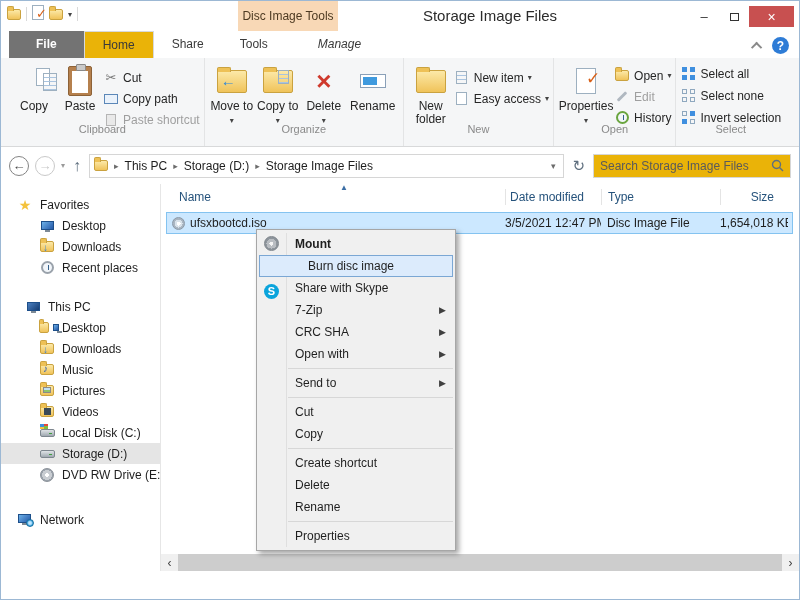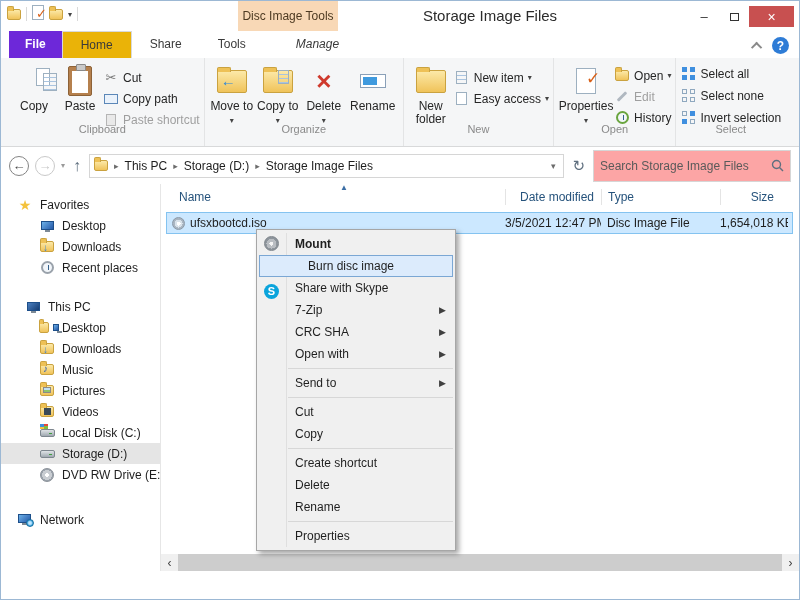--- a/index.html
+++ b/index.html
@@ -14,21 +14,21 @@
   .ctx-tab-header { position:absolute; left:237px; top:0; width:100px; height:30px; background:#f8d8b6; color:#4d3a22; display:flex; align-items:center; justify-content:center; }
   .title { position:absolute; left:330px; right:150px; top:0; height:30px; line-height:30px; text-align:center; font-size:15px; color:#2b2b2b; white-space:nowrap; }
   .win-controls { position:absolute; right:5px; top:5px; display:flex; align-items:center; }
   .wbtn { width:30px; height:21px; display:flex; align-items:center; justify-content:center; color:#333; font-size:13px; }
   .wbtn.close { width:45px; background:#c85050; color:#fff; font-size:14px; }
   .maxglyph { width:9px; height:8px; border:1px solid #333; display:inline-block; }
 
   
   .tabrow { position:relative; height:27px; display:flex; align-items:flex-end; background:#fff; }
   .tab { padding:0 18px; height:27px; line-height:26px; color:#3a3a3a; }
-  .tab.file { background:#6d28d9; color:#fff; font-weight:bold; margin-left:8px; padding:0 16px; }
+  .tab.file { background:#737373; color:#fff; font-weight:bold; margin-left:8px; padding:0 27px; }
   .tab.active { background:#eab308; border:1px solid #d8d9da; border-bottom:none; }
   .tab.manage { margin-left:14px;font-style:italic; }
   .ribbon-side { position:absolute; right:10px; top:6px; display:flex; align-items:center; gap:10px; }
   .chev-up { width:8px; height:8px; border-left:2px solid #8a8a8a; border-top:2px solid #8a8a8a; transform:rotate(45deg) translateY(2px); }
   .help-btn { width:17px; height:17px; border-radius:50%; background:#2e7cd6; color:#fff; font-weight:bold; font-size:12px; display:flex; align-items:center; justify-content:center; }
 
   
   .ribbon { height:90px; background:#f5f6f7; border-top:1px solid #d8d9da; border-bottom:1px solid #d8d9da; display:flex; margin-top:-1px; }
   .rgroup { position:relative; height:100%; padding:3px 4px 14px; border-right:1px solid #e3e4e5; display:flex; align-items:flex-start; }
   .rgroup-label { position:absolute; bottom:11px; left:0; right:0; text-align:center; color:#8a8a8a; font-size:11px; }
@@ -65,21 +65,21 @@
   
   .addr { height:37px; display:flex; align-items:center; padding:0 8px; gap:6px; background:#fff; }
   .navc { width:20px; height:20px; border-radius:50%; border:1px solid #848484; color:#4a4a4a; display:flex; align-items:center; justify-content:center; font-size:13px; }
   .navc.disabled { border-color:#c9c9c9; color:#c9c9c9; }
   .upbtn { color:#5f6f7f; font-size:16px; padding:0 2px; }
   .crumb-box { flex:1; height:24px; border:1px solid #d6d6d6; background:#fff; display:flex; align-items:center; padding:0 4px; gap:2px; }
   .crumb-sep { color:#6b6b6b; font-size:9px; padding:0 4px; }
   .crumb { color:#1e1e1e; white-space:nowrap; }
   .crumb-box .tail { margin-left:auto; color:#6b6b6b; font-size:9px; padding-right:4px; }
   .refresh { color:#5f6f7f; font-size:15px; padding:0 2px; }
-  .search-box { width:198px; height:32px; border:1px solid #d6d6d6; background:#fca5a5; display:flex; align-items:center; padding:0 6px; }
+  .search-box { width:198px; height:24px; border:1px solid #d6d6d6; background:#eab308; display:flex; align-items:center; padding:0 6px; }
   .search-box input { flex:1; border:none; outline:none; font:inherit; color:#2b2b2b; background:transparent; }
   .search-box input::placeholder { color:#5a5a5a; opacity:1; }
 
   
   .main { display:flex; height:387px; }
   .sidebar { width:160px; border-right:1px solid #e6e6e6; padding-top:10px; overflow:hidden; }
   .srow { height:21px; display:flex; align-items:center; gap:7px; padding-left:38px; white-space:nowrap; color:#1e1e1e; }
   .srow.lvl0 { padding-left:16px; }
   .srow.selected { background:#e5e5e5; }
   .sgap { height:18px; }
@@ -93,21 +93,21 @@
   .nic-net { position:relative; display:inline-block; width:14px; height:11px; }
   .nic-net .mon { position:absolute; left:0; top:0; }
   .nic-net .glb { position:absolute; right:-2px; bottom:-2px; width:8px; height:8px; border-radius:50%; background:radial-gradient(#bfe6ff 0 30%, #2f9dd8 70%); border:1px solid #1a6fa0; }
 
   
   .filearea { position:relative; flex:1; }
   .sort-ind { position:absolute; left:179px; top:-1px; font-size:8px; color:#3b6ea5; }
   .hdr { display:flex; height:26px; align-items:center; color:#26537c; }
   .hcell { height:16px; line-height:16px; border-left:1px solid #e4e4e4; }
   .hcell.name { width:344px; padding-left:18px; border-left:none; }
-  .hcell.date { width:96px; padding-left:14px; }
+  .hcell.date { width:96px; padding-left:4px; }
   .hcell.type { width:119px; padding-left:6px; }
   .hcell.size { width:70px; text-align:right; padding-right:16px; }
   .frow { display:flex; height:22px; align-items:center; margin:2px 6px 0 5px; background:#cce8ff; border:1px solid #84c3f0; }
   .fcell { white-space:nowrap; overflow:hidden; }
   .fcell.name { width:338px; padding-left:5px; display:flex; align-items:center; gap:5px; }
   .fcell.date { width:96px; }
   .fcell.type { width:119px; padding-left:6px; }
   .fcell.size { width:68px; text-align:right; padding-right:8px; }
   .fdisc { width:13px; height:13px; border-radius:50%; background:radial-gradient(circle at 50% 50%, #fff 0 2px, #d9e2ea 2px 4px, #aab6c2 4px 6px); border:1px solid #8b99a7; flex:none; }
 

